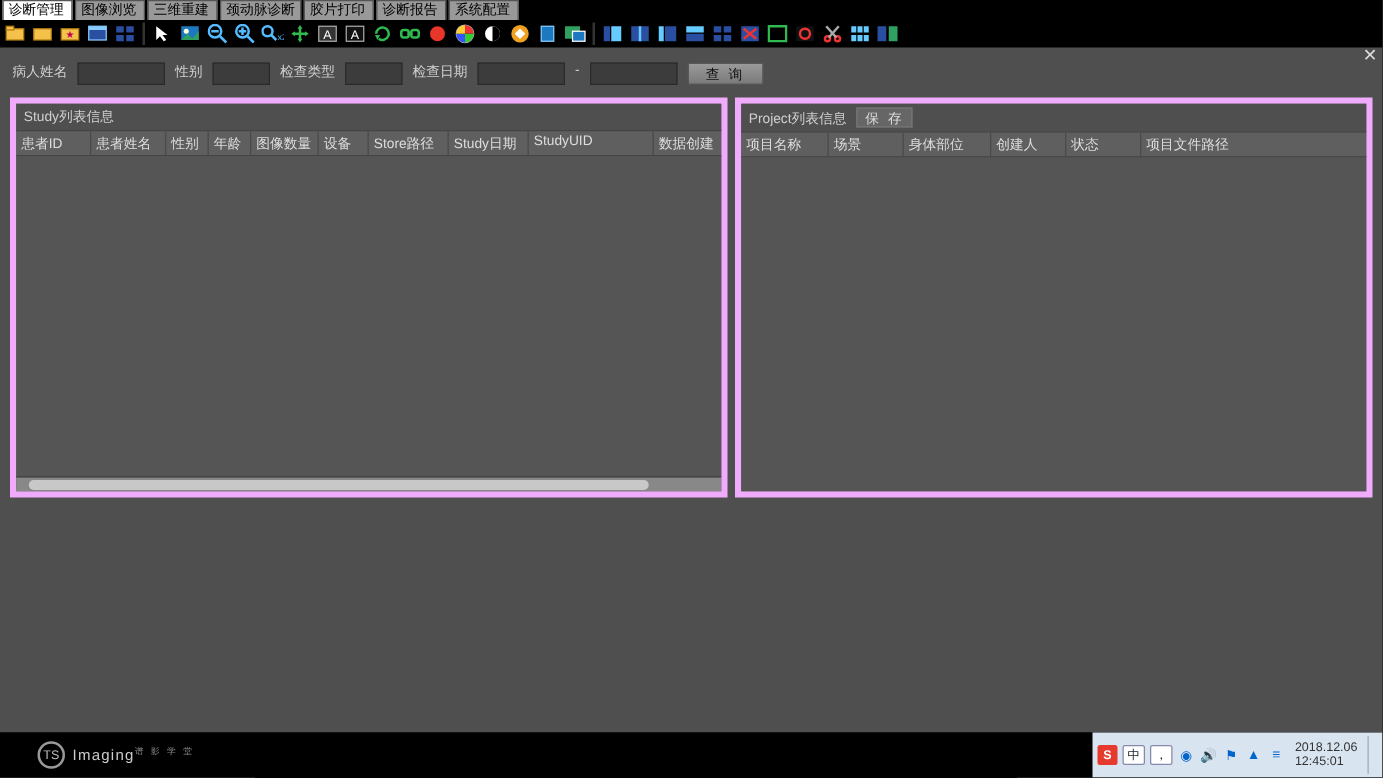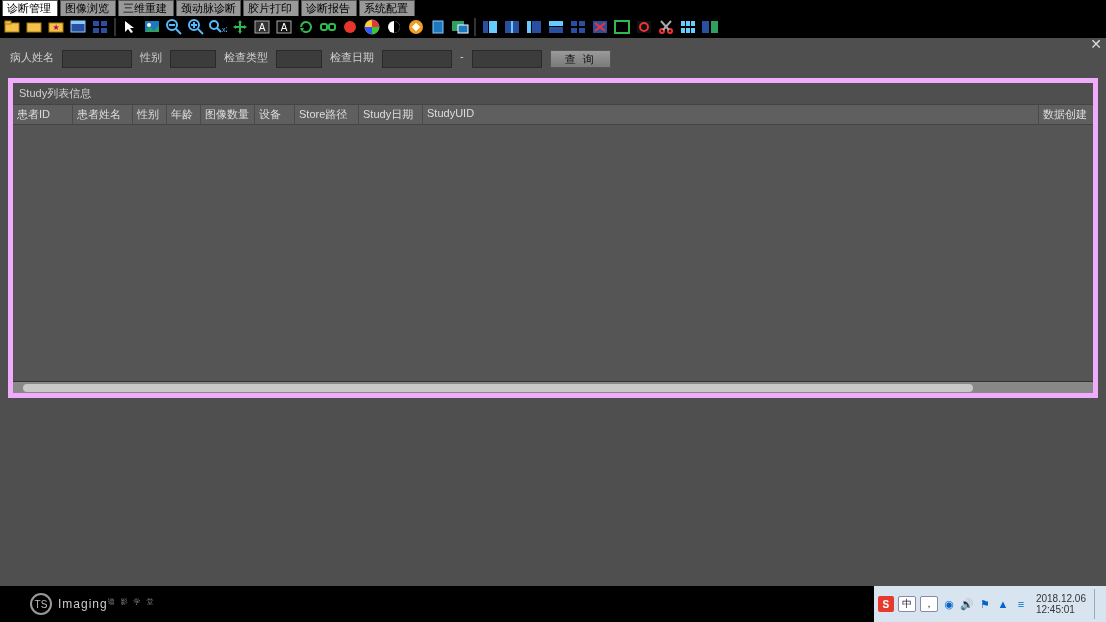--- a/index.html
+++ b/index.html
@@ -500,20 +500,35 @@
         <span style="width:64px">Study日期</span>
         <span style="flex:1">StudyUID</span>
         <span style="width:54px;border-right:none">数据创建</span>
       </div>
       <div class="tbody"></div>
       <div class="hscroll">
           <div class="thumb"></div>
         </div>
     </div>
 
+    <div class="panel project">
+      <div class="panel-head">
+        <span>Project列表信息</span>
+        <button class="savebtn">保 存</button>
+      </div>
+      <div class="colhdr">
+        <span style="width:70px">项目名称</span>
+        <span style="width:60px">场景</span>
+        <span style="width:70px">身体部位</span>
+        <span style="width:60px">创建人</span>
+        <span style="width:60px">状态</span>
+        <span style="flex:1;border-right:none">项目文件路径</span>
+      </div>
+      <div class="tbody"></div>
+    </div>
   </div>
 
 </div>
 
 <div class="footer">
   <div class="logo-circle">TS</div>
   <div class="brand">
     <span class="t1">Imaging</span>
     <span class="t2">谱 影 学 堂</span>
   </div>

